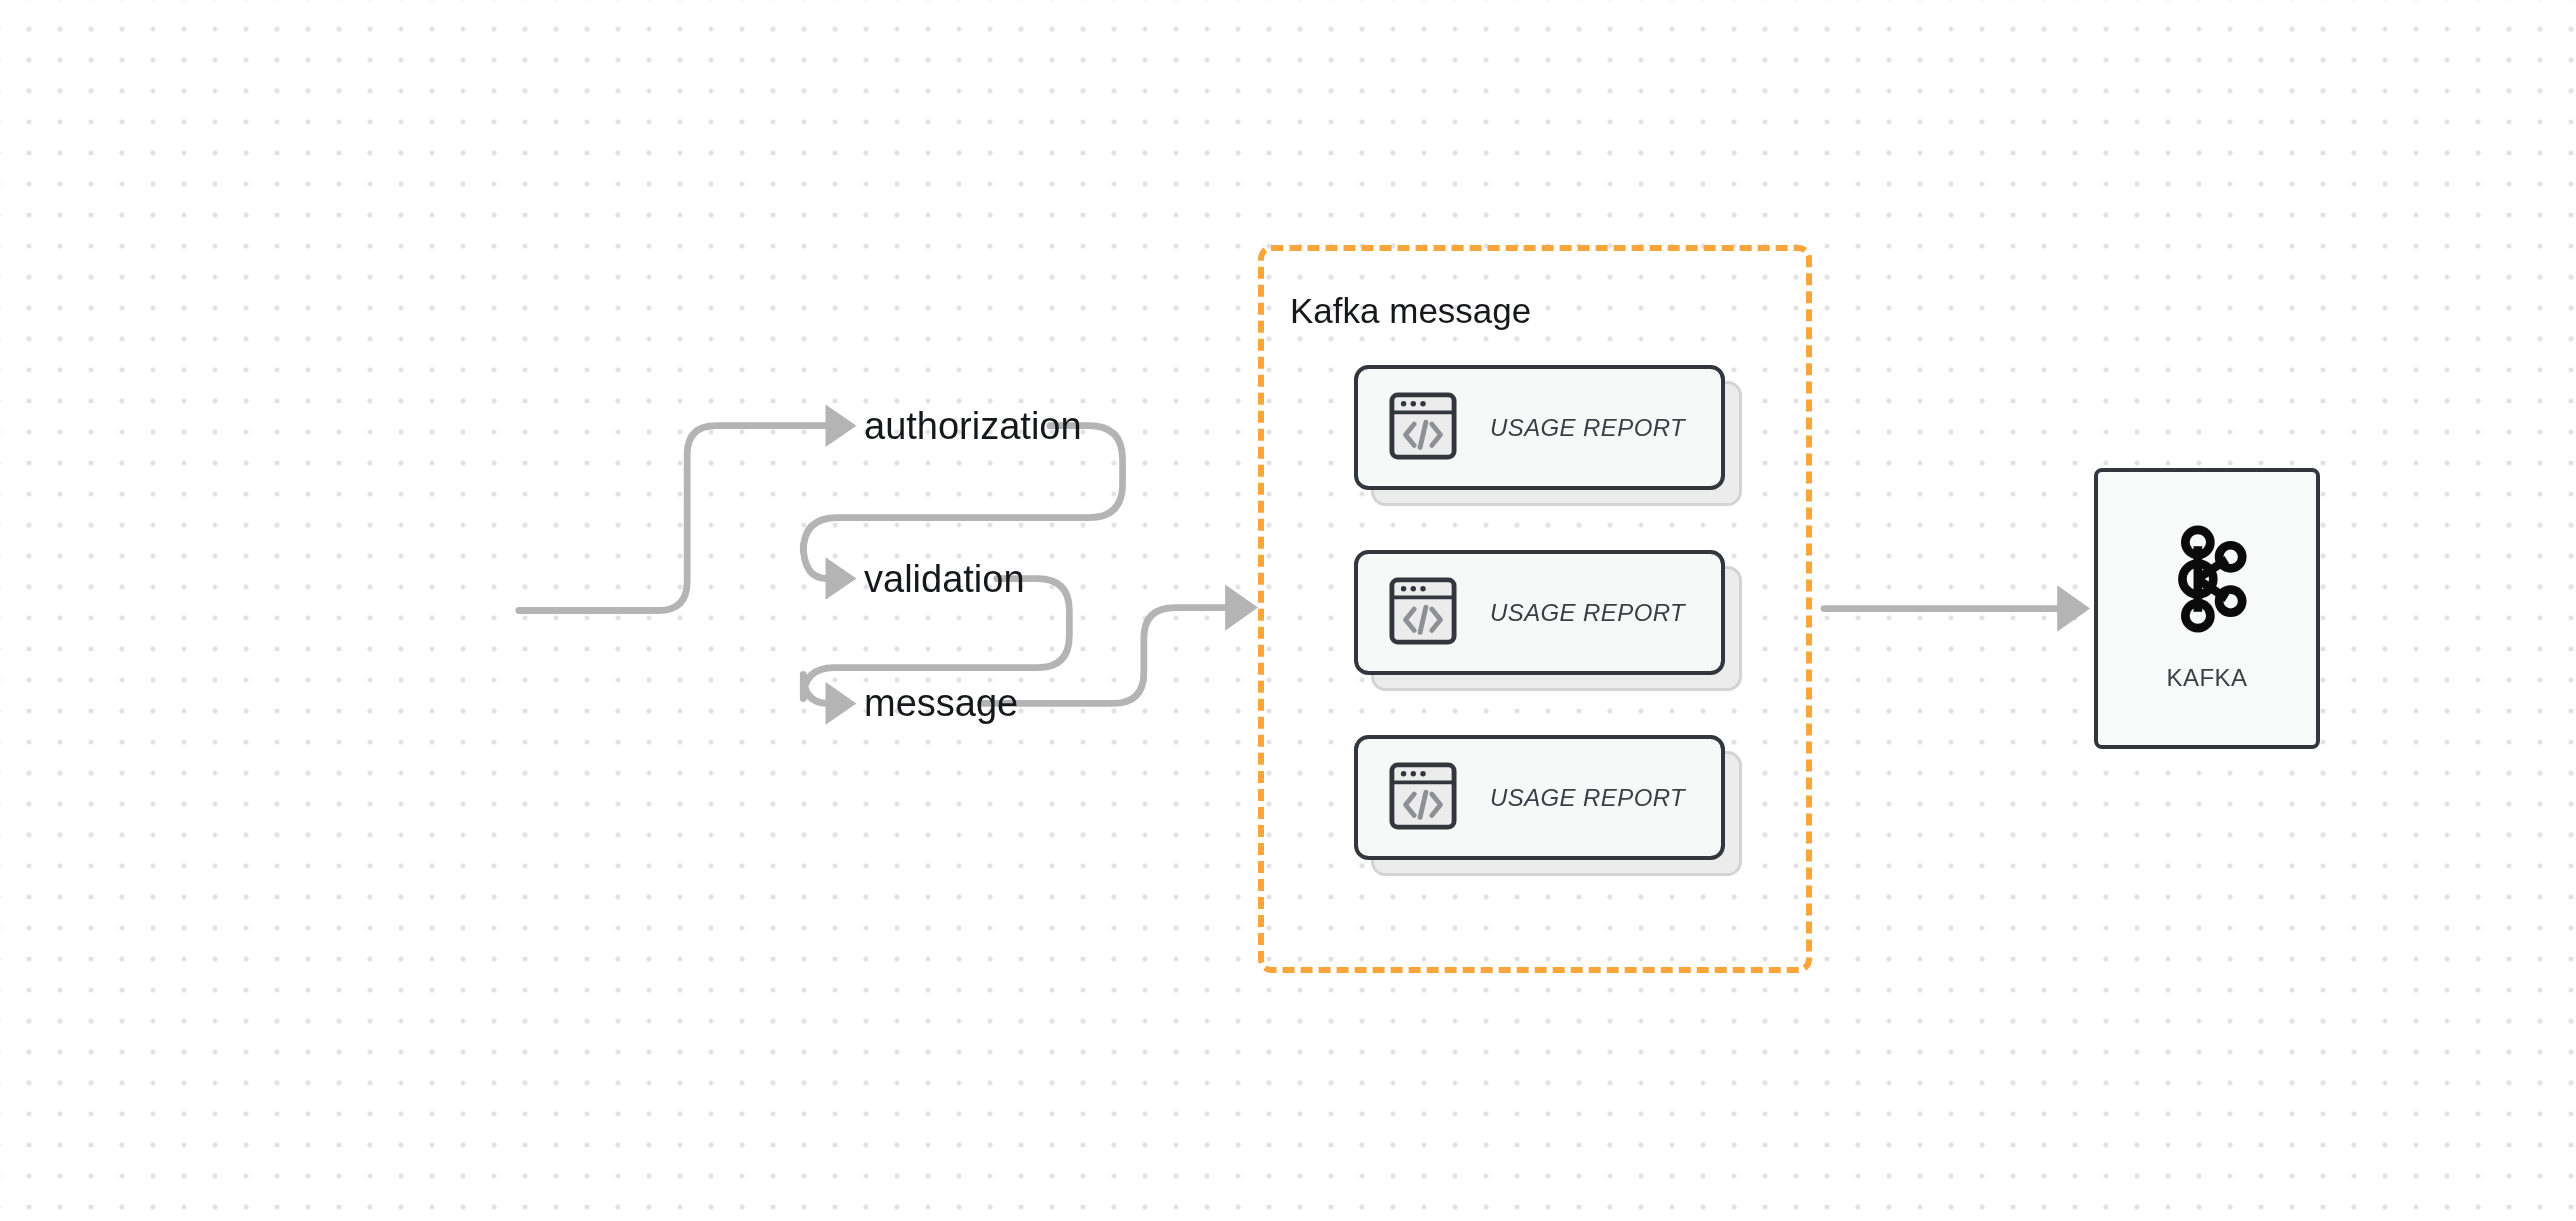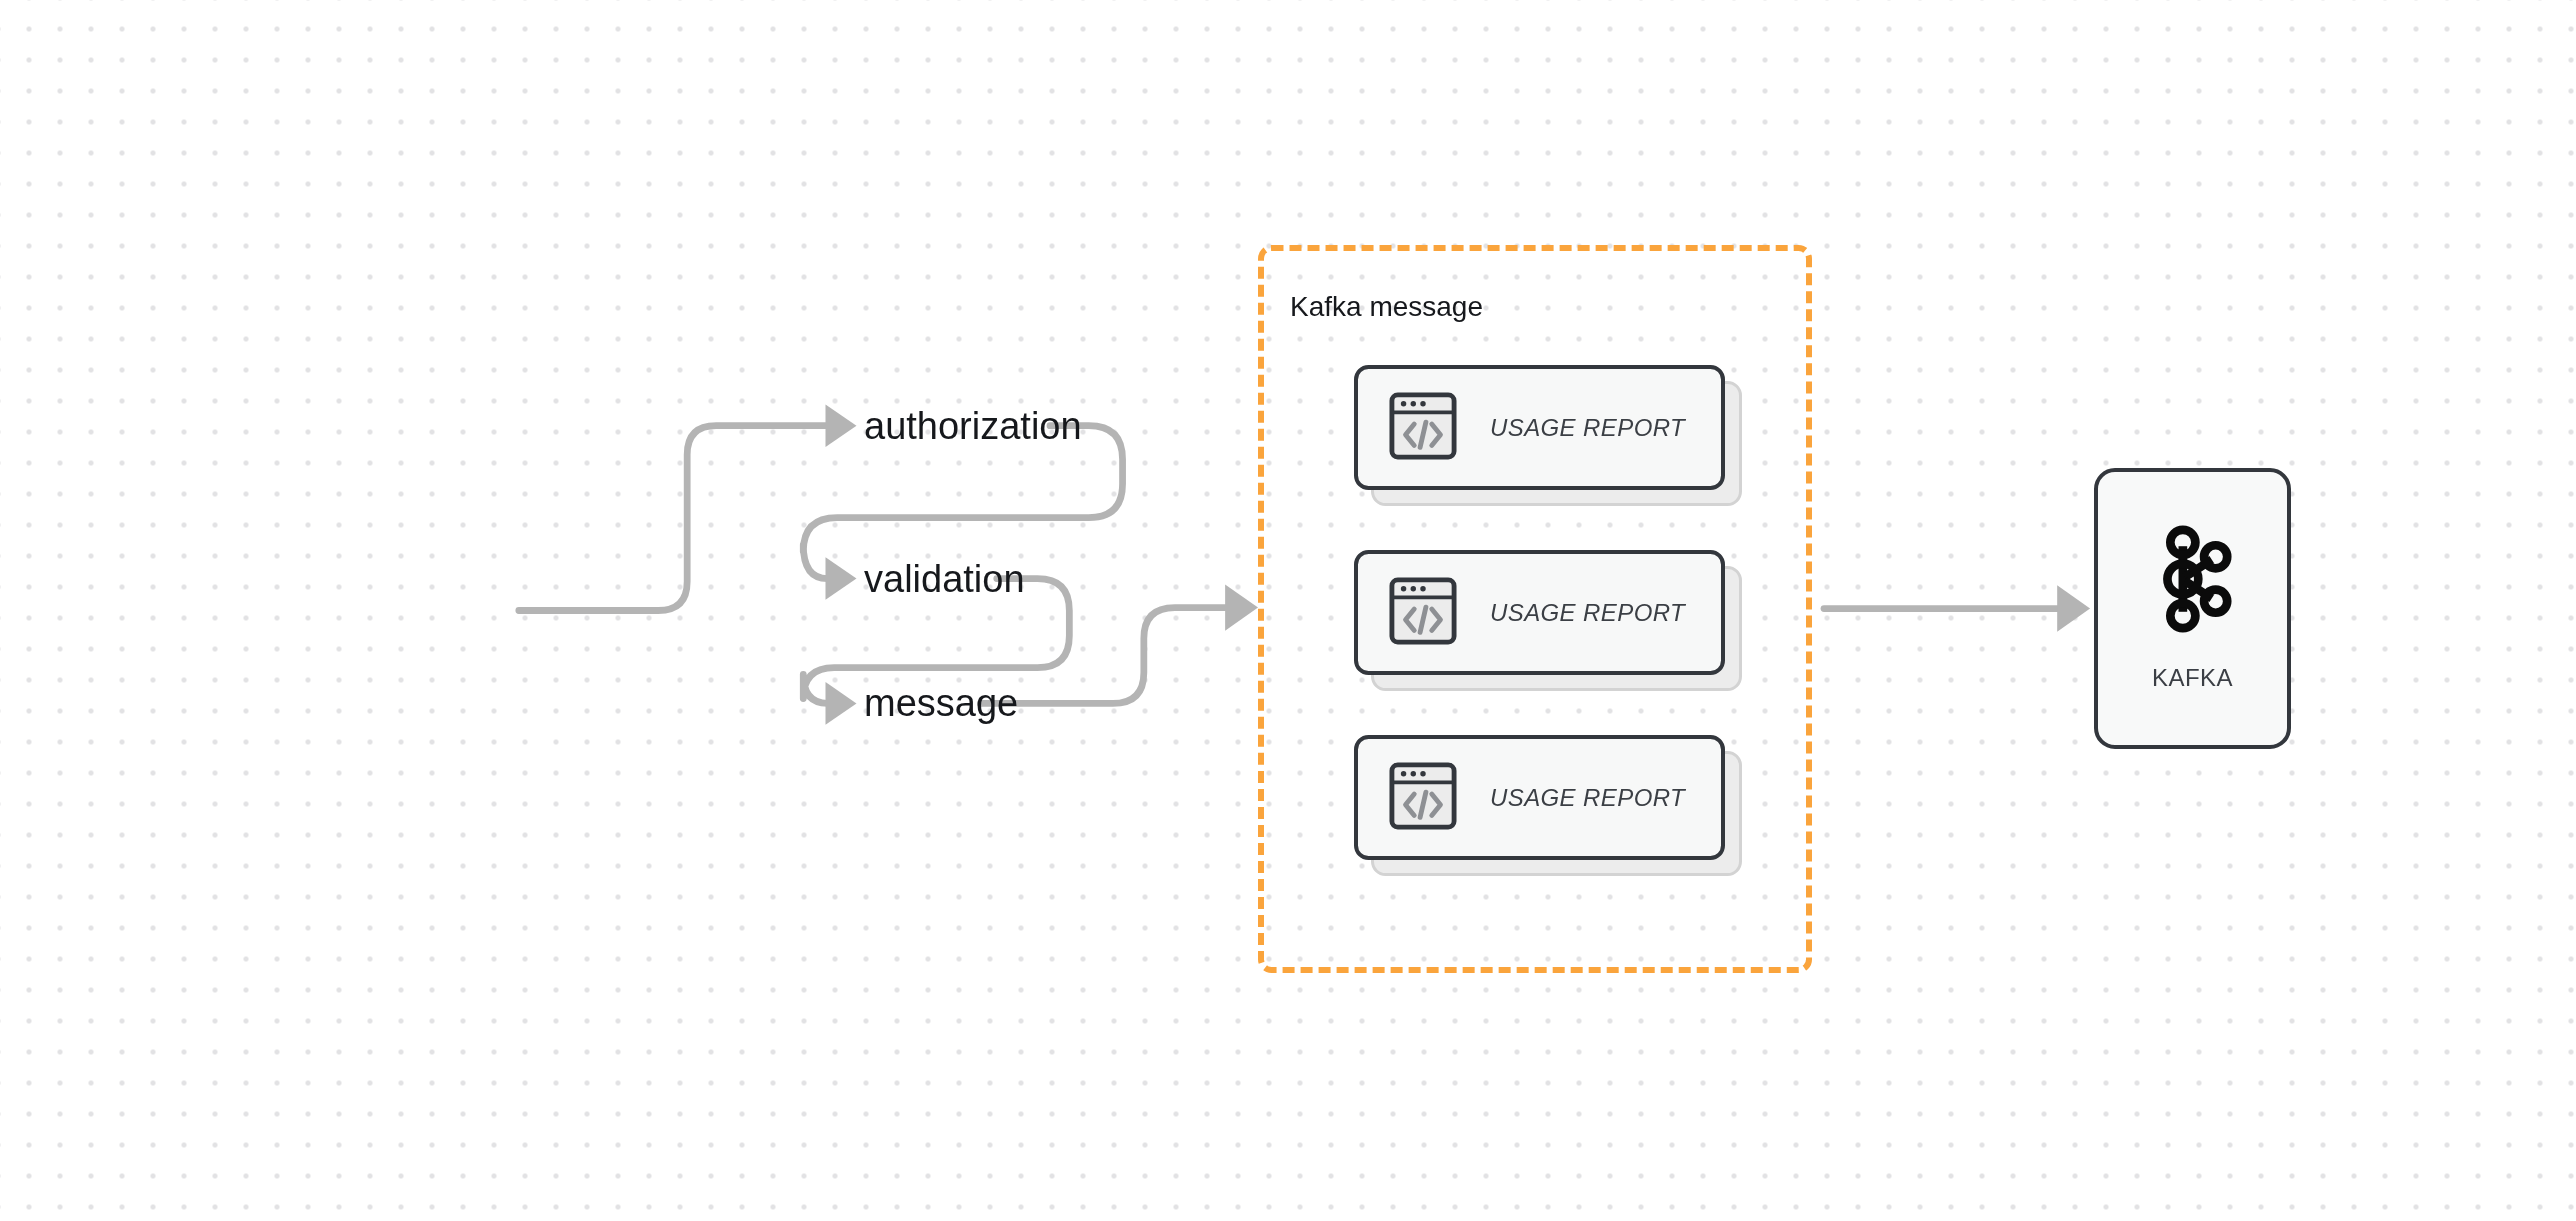--- a/index.html
+++ b/index.html
@@ -47,23 +47,23 @@
     height: 215px;
     border-radius: 19.4px;
   }
   #usage-service-node .icon-wrap { margin-bottom: 21px; }
   #usage-service-node .node-label { margin-top: 1.9px; }
 
   
   #kafka-node {
     left: 2094px;
     top: 468px;
-    width: 197px;
+    width: 226px;
     height: 281px;
-    border-radius: 21px;
+    border-radius: 8px;
   }
   #kafka-node .icon-wrap { margin-bottom: 27px; }
 
   
   #kafka-message-group {
     position: absolute;
     left: 1258px;
     top: 245px;
     width: 554px;
     height: 728px;
@@ -76,21 +76,21 @@
     content: "";
     position: absolute;
     inset: -6.8px;
     border-radius: 13.5px;
     pointer-events: none;
   }
   #kafka-message-title {
     position: absolute;
     left: 1290px;
     top: 291px;
-    font-size: 28px;
+    font-size: 35px;
     color: #16181c;
     font-family: "Liberation Sans", sans-serif;
     white-space: nowrap;
   }
 
   
   .report-card-wrap {
     position: absolute;
     width: 371px;
     height: 140px;

